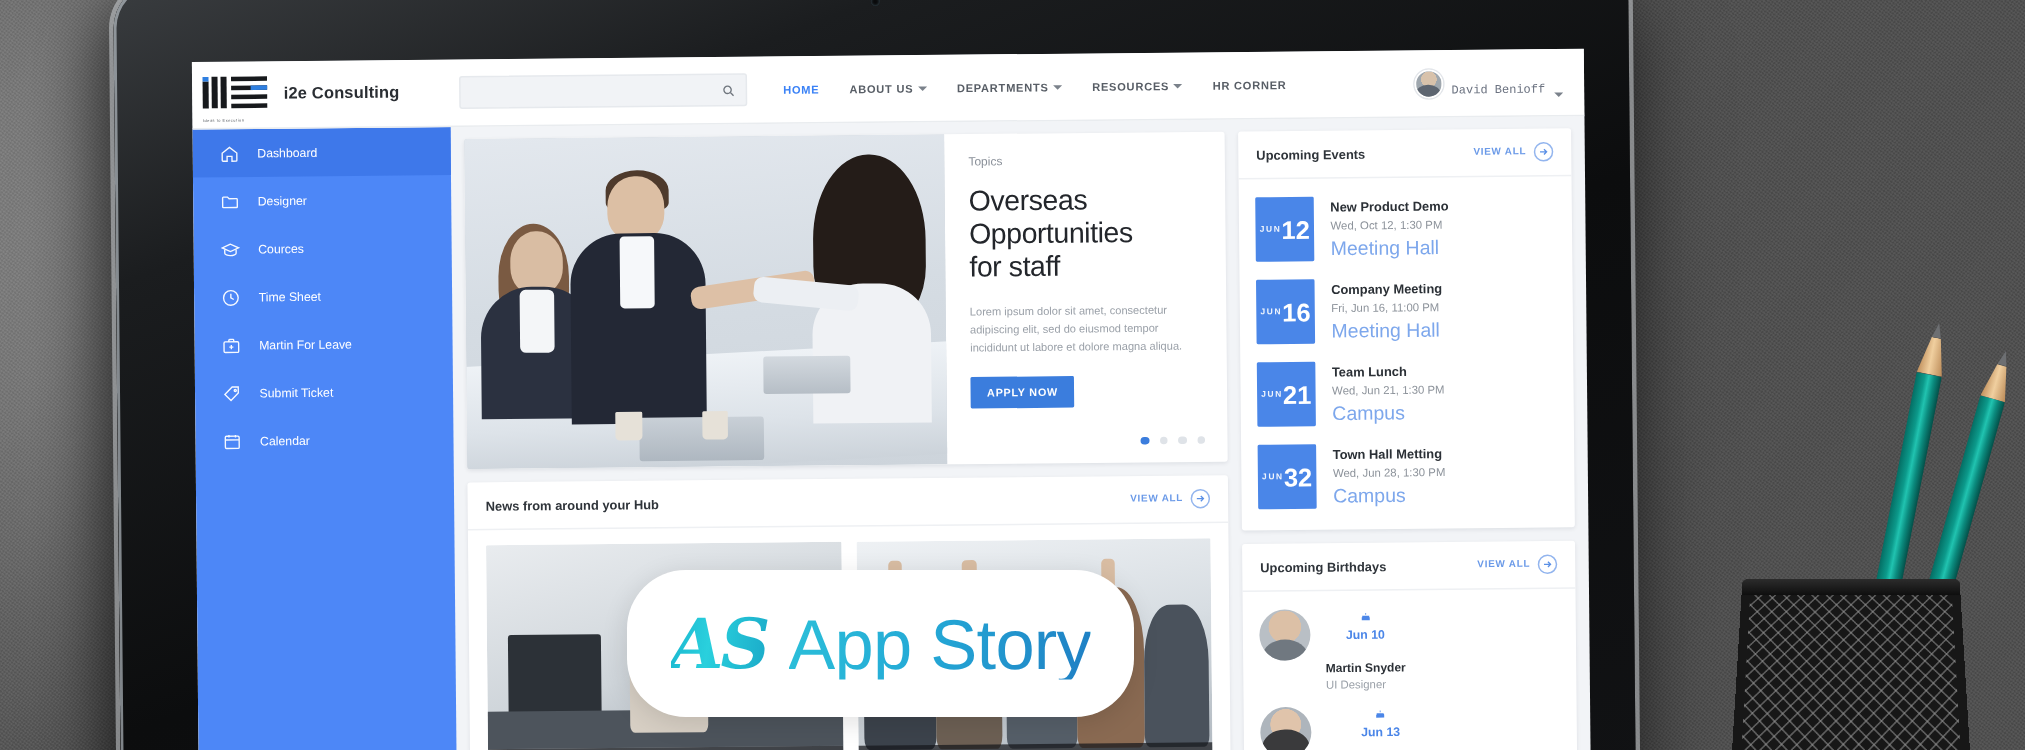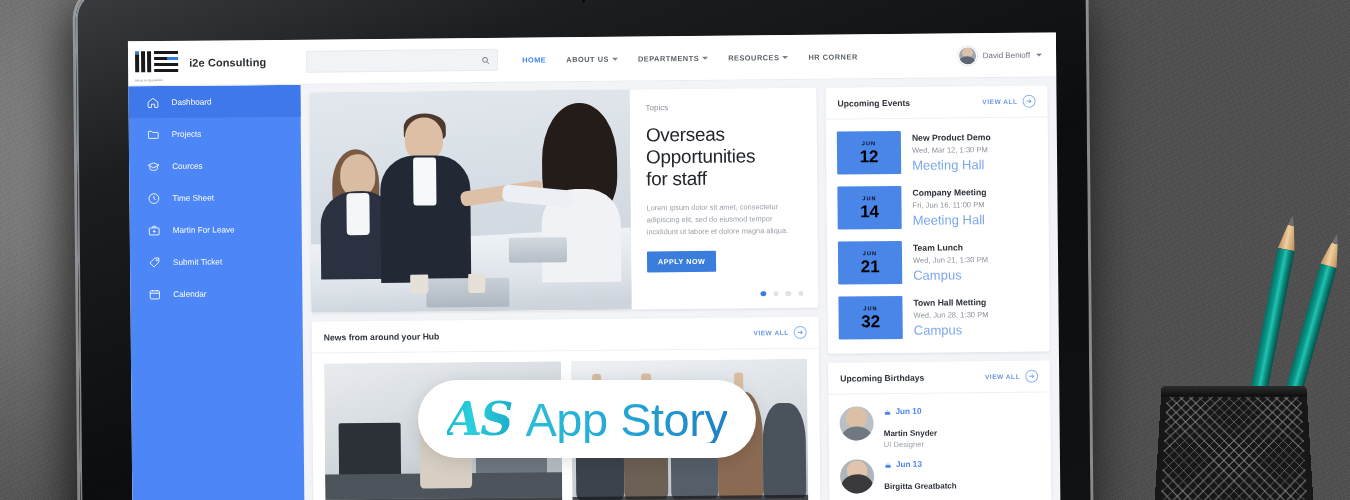--- a/index.html
+++ b/index.html
@@ -105,21 +105,21 @@
 
   .nav { display: flex; align-items: center; gap: 20px; margin-left: 24px; }
   .nav-item {
     font-size: 7.4px; font-weight: 700; letter-spacing: .5px;
     color: #585e66; white-space: nowrap; cursor: pointer;
     display: flex; align-items: center; gap: 3px;
   }
   .nav-item.active { color: #3b82f6; }
   .caret { width: 0; height: 0; border-left: 3px solid transparent; border-right: 3px solid transparent; border-top: 3.2px solid #7b828b; }
 
-  .user { display: flex; align-items: center; gap: 6px; margin-left: auto; margin-right: 14px; }
+  .user { display: flex; align-items: flex-end; gap: 6px; margin-left: auto; margin-right: 14px; font-family: Liberation Mono, monospace; }
   .avatar-sm {
     width: 19px; height: 19px; border-radius: 50%;
     background: radial-gradient(circle at 50% 32%, #d8c2ab 0 36%, #9fa7ae 37% 100%);
     border: 1.5px solid #ffffff; box-shadow: 0 0 0 1px #e3e6ea;
     position: relative; overflow: hidden;
   }
   .avatar-sm::after {
     content: ""; position: absolute; left: 50%; top: 56%;
     width: 17px; height: 13px; transform: translateX(-50%);
     border-radius: 50% 50% 0 0; background: #5d6570;
@@ -246,23 +246,23 @@
   .tm2 { left: 22%; width: 19%; height: 70%; background: #6d6054; }
   .tm3 { left: 42%; width: 20%; height: 58%; background: #565f69; }
   .tm4 { left: 62%; width: 19%; height: 68%; background: #8a6a52; }
   .tm5 { left: 81%; width: 18%; height: 60%; background: #4a525c; }
   .tarm { position: absolute; width: 4%; height: 30%; background: #d9bda3; border-radius: 3px; top: 8%; }
 
   
   .ev-list { padding: 6px 11px 8px 11px; }
   .ev-row { display: flex; gap: 11px; align-items: flex-start; padding: 6px 0; }
   .ev-date {
-    width: 64px; height: 43px; flex-shrink: 0;
-    background: #4a86e8; color: #000000; border-radius: 1px;
-    display: flex; flex-direction: column; align-items: center; justify-content: center;
+    width: 39px; height: 43px; flex-shrink: 0;
+    background: #4a86e8; color: #ffffff; border-radius: 1px;
+    display: flex; align-items: center; justify-content: center;
   }
   .ev-mon { font-size: 5.6px; font-weight: 700; letter-spacing: 1.1px; opacity: .92; }
   .ev-day { font-size: 17px; font-weight: 700; line-height: 1; margin-top: 2px; }
   .ev-info { min-width: 0; padding-top: 2px; }
   .ev-name { font-size: 8.6px; font-weight: 700; color: #2b3036; }
   .ev-when { font-size: 7.6px; color: #8d939b; margin-top: 3px; }
   .ev-where { font-size: 13px; color: #7da7ec; margin-top: 3px; }
 
   
   .bd-list { padding: 7px 11px 8px 11px; }
@@ -273,28 +273,28 @@
     position: relative; overflow: hidden;
   }
   .bd-av::after {
     content: ""; position: absolute; left: 50%; top: 60%;
     width: 30px; height: 22px; transform: translateX(-50%);
     border-radius: 50% 50% 0 0; background: #707880;
   }
   .bd-av.f { background: radial-gradient(circle at 50% 34%, #e0c4ab 0 36%, #aeb5bc 37% 100%); }
   .bd-av.f::after { background: #3a3a3c; width: 32px; height: 26px; top: 44%; border-radius: 48% 48% 20% 20%; }
   .bd-info { min-width: 0; padding-top: 1px; }
-  .bd-date { display: flex; align-items: center; gap: 4px; font-size: 8.2px; font-weight: 700; color: #4b86e8; }
+  .bd-date { display: flex; align-items: center; gap: 4px; font-size: 8.2px; font-weight: 700; color: #4b86e8; flex-direction: column; }
   .bd-name { font-size: 8px; font-weight: 700; color: #2b3036; margin-top: 13px; }
   .bd-role { font-size: 7.6px; color: #9aa0a8; margin-top: 2px; }
 
   
   .appstory {
     position: absolute; left: 418px; top: 380px;
-    width: 338px; height: 78px; border-radius: 39px;
+    width: 338px; height: 98px; border-radius: 39px;
     background: #ffffff; display: flex; align-items: center; justify-content: center;
     gap: 14px; box-shadow: 0 4px 18px rgba(0,0,0,.12); z-index: 50;
   }
   .as-mark {
     font-size: 46px; font-style: italic; font-weight: 700; line-height: 1;
     font-family: "DejaVu Serif", serif; letter-spacing: -2px;
     background: linear-gradient(100deg, #19b5cf 0%, #2ad0dd 40%, #1aa9c8 100%);
     -webkit-background-clip: text; background-clip: text; color: transparent;
   }
   .as-text {
@@ -413,21 +413,21 @@
         <div class="side-item active">
           <svg class="side-ico" viewBox="0 0 24 24" fill="none" stroke="#fff" stroke-width="1.7">
             <path d="M3 11l9-7 9 7v9a1 1 0 0 1-1 1h-5v-6h-6v6H4a1 1 0 0 1-1-1z"></path>
           </svg>
           <span>Dashboard</span>
         </div>
         <div class="side-item">
           <svg class="side-ico" viewBox="0 0 24 24" fill="none" stroke="#fff" stroke-width="1.7">
             <path d="M3 7a1 1 0 0 1 1-1h5l2 2h9a1 1 0 0 1 1 1v9a1 1 0 0 1-1 1H4a1 1 0 0 1-1-1z"></path>
           </svg>
-          <span>Projects</span>
+          <span>Designer</span>
         </div>
         <div class="side-item">
           <svg class="side-ico" viewBox="0 0 24 24" fill="none" stroke="#fff" stroke-width="1.7">
             <path d="M12 5L2 9.5 12 14l10-4.5z"></path>
               <path d="M5 11.5V16c0 1.5 3.2 3 7 3s7-1.5 7-3v-4.5"></path>
           </svg>
           <span>Cources</span>
         </div>
         <div class="side-item">
           <svg class="side-ico" viewBox="0 0 24 24" fill="none" stroke="#fff" stroke-width="1.7">
@@ -563,28 +563,28 @@
               </span>
             </div>
             <div class="ev-list">
               <div class="ev-row">
                 <div class="ev-date">
                   <span class="ev-mon">JUN</span>
                   <span class="ev-day">12</span>
                 </div>
                 <div class="ev-info">
                   <div class="ev-name">New Product Demo</div>
-                  <div class="ev-when">Wed, Mar 12, 1:30 PM</div>
+                  <div class="ev-when">Wed, Oct 12, 1:30 PM</div>
                   <div class="ev-where">Meeting Hall</div>
                 </div>
               </div>
               <div class="ev-row">
                 <div class="ev-date">
                   <span class="ev-mon">JUN</span>
-                  <span class="ev-day">14</span>
+                  <span class="ev-day">16</span>
                 </div>
                 <div class="ev-info">
                   <div class="ev-name">Company Meeting</div>
                   <div class="ev-when">Fri, Jun 16, 11:00 PM</div>
                   <div class="ev-where">Meeting Hall</div>
                 </div>
               </div>
               <div class="ev-row">
                 <div class="ev-date">
                   <span class="ev-mon">JUN</span>

